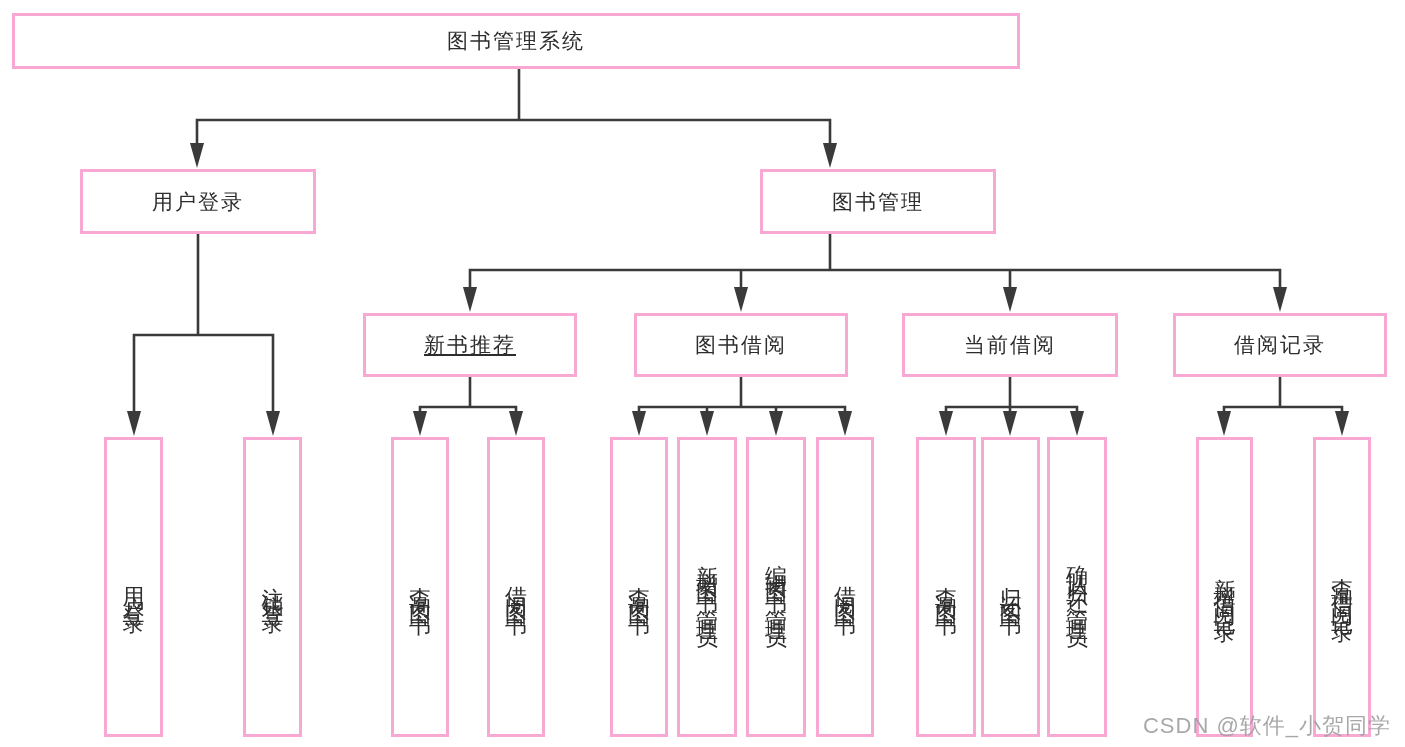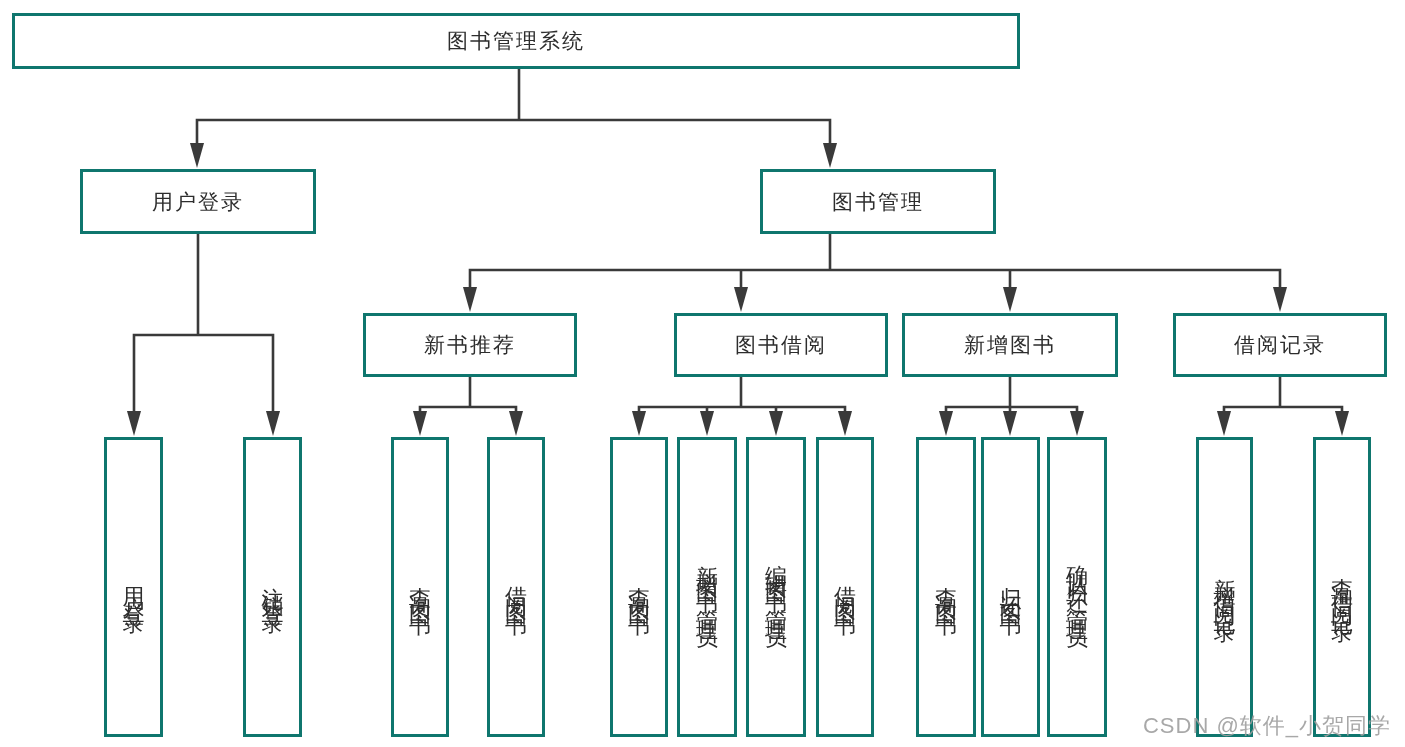--- a/index.html
+++ b/index.html
@@ -8,21 +8,21 @@
     width:1405px;height:747px;
     background:#ffffff;
     font-family:"Liberation Sans","DejaVu Sans",sans-serif;
     overflow:hidden;
   }
   #wires{position:absolute;left:0;top:0;z-index:1;}
   .node{
     position:absolute;
     box-sizing:border-box;
     background:#ffffff;
-    border:3px solid #0f766e;
+    border:3px solid #f9a8d4;
     color:#2d2d2d;
     display:flex;align-items:center;justify-content:center;
     z-index:2;
   }
   .h-node{
     font-size:21px;
     letter-spacing:2px;
     white-space:nowrap;
   }
   .leaf{
@@ -107,23 +107,23 @@
       <polygon points="1217,411 1231,411 1224,436" fill="#3a3a3a" stroke="none"></polygon>
       <polygon points="1335,411 1349,411 1342,436" fill="#3a3a3a" stroke="none"></polygon>
     </g>
   </svg>
 
   <div class="node h-node" style="left:12px;top:13px;width:1008px;height:56px;">图书管理系统</div>
 
   <div class="node h-node" style="left:80px;top:169px;width:236px;height:65px;">用户登录</div>
   <div class="node h-node" style="left:712px;top:169px;width:236px;height:65px;margin-left:48px;">图书管理</div>
 
-  <div class="node h-node" style="left:363px;top:313px;width:214px;height:64px;">新书推荐</div>
-  <div class="node h-node" style="left:634px;top:313px;width:214px;height:64px;margin-left:40px;">图书借阅</div>
-  <div class="node h-node" style="left:902px;top:313px;width:216px;height:64px;">新增图书</div>
+  <div class="node h-node" style="left:363px;top:313px;width:214px;height:64px;text-decoration:underline;">新书推荐</div>
+  <div class="node h-node" style="left:634px;top:313px;width:214px;height:64px;">图书借阅</div>
+  <div class="node h-node" style="left:902px;top:313px;width:216px;height:64px;">当前借阅</div>
   <div class="node h-node" style="left:1173px;top:313px;width:214px;height:64px;">借阅记录</div>
 
   <div class="node leaf" style="left:104px;top:437px;width:59px;height:300px;">用户登录</div>
   <div class="node leaf" style="left:243px;top:437px;width:59px;height:300px;">注销登录</div>
 
   <div class="node leaf" style="left:391px;top:437px;width:58px;height:300px;">查询图书</div>
   <div class="node leaf" style="left:487px;top:437px;width:58px;height:300px;">借阅图书</div>
 
   <div class="node leaf" style="left:610px;top:437px;width:58px;height:300px;">查询图书</div>
   <div class="node leaf" style="left:677px;top:437px;width:60px;height:300px;">新增图书（管理员）</div>

